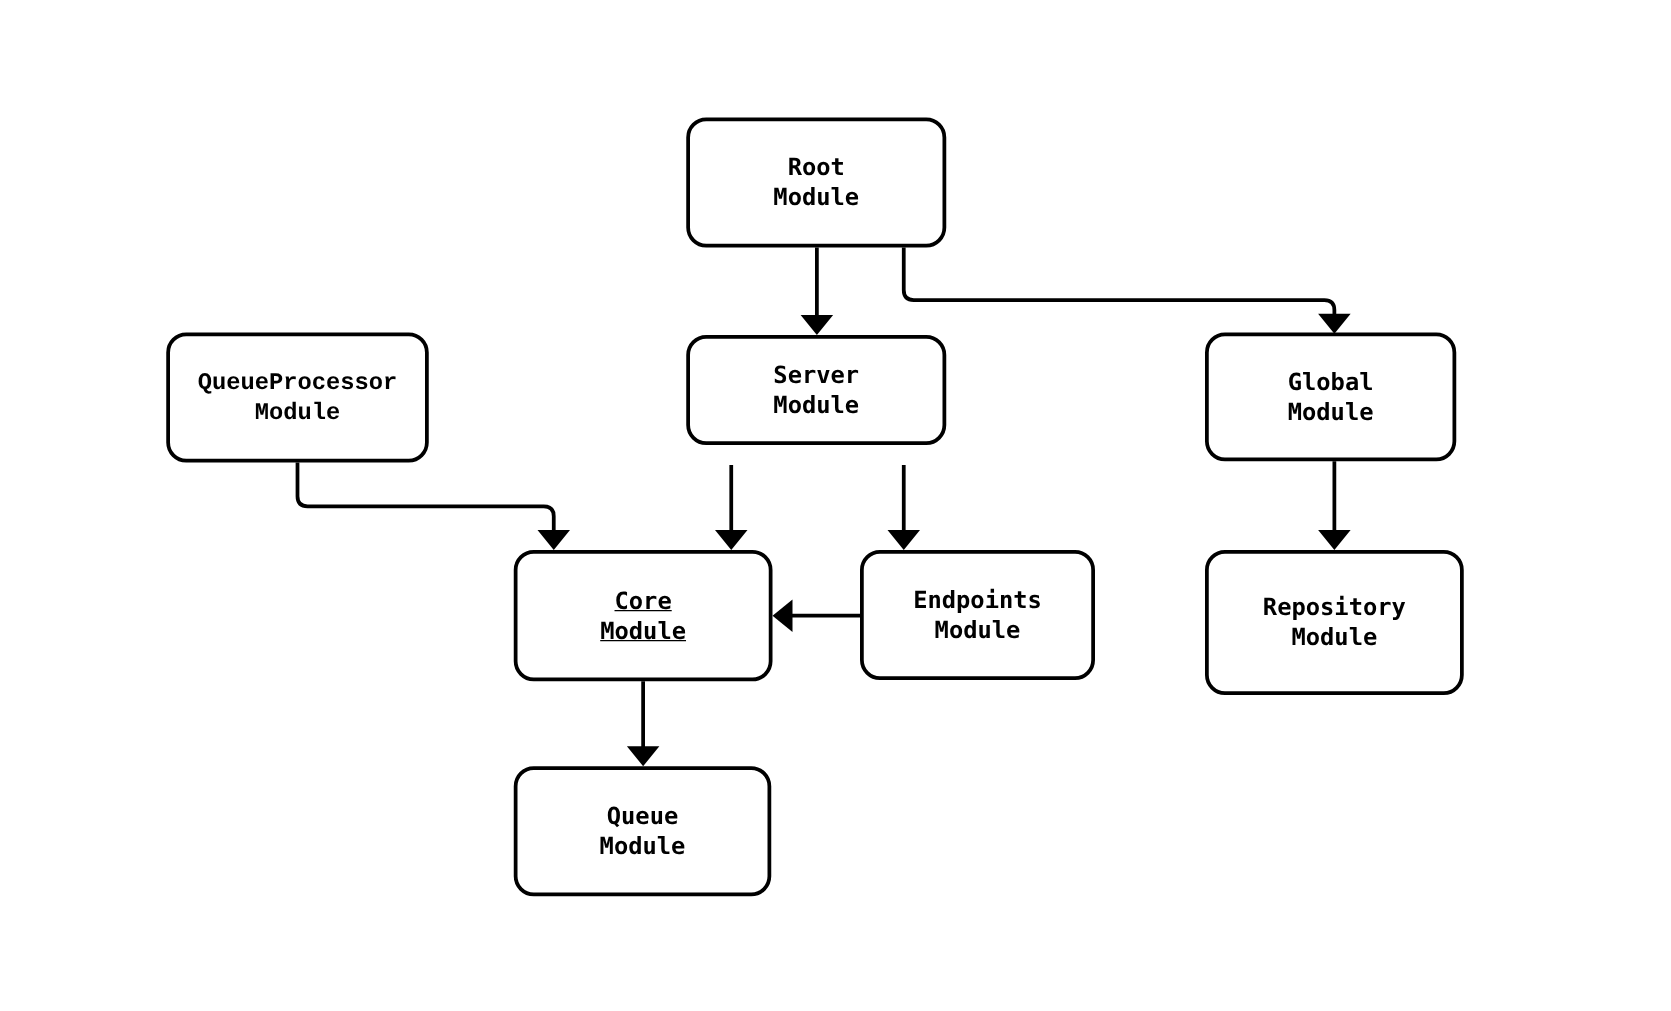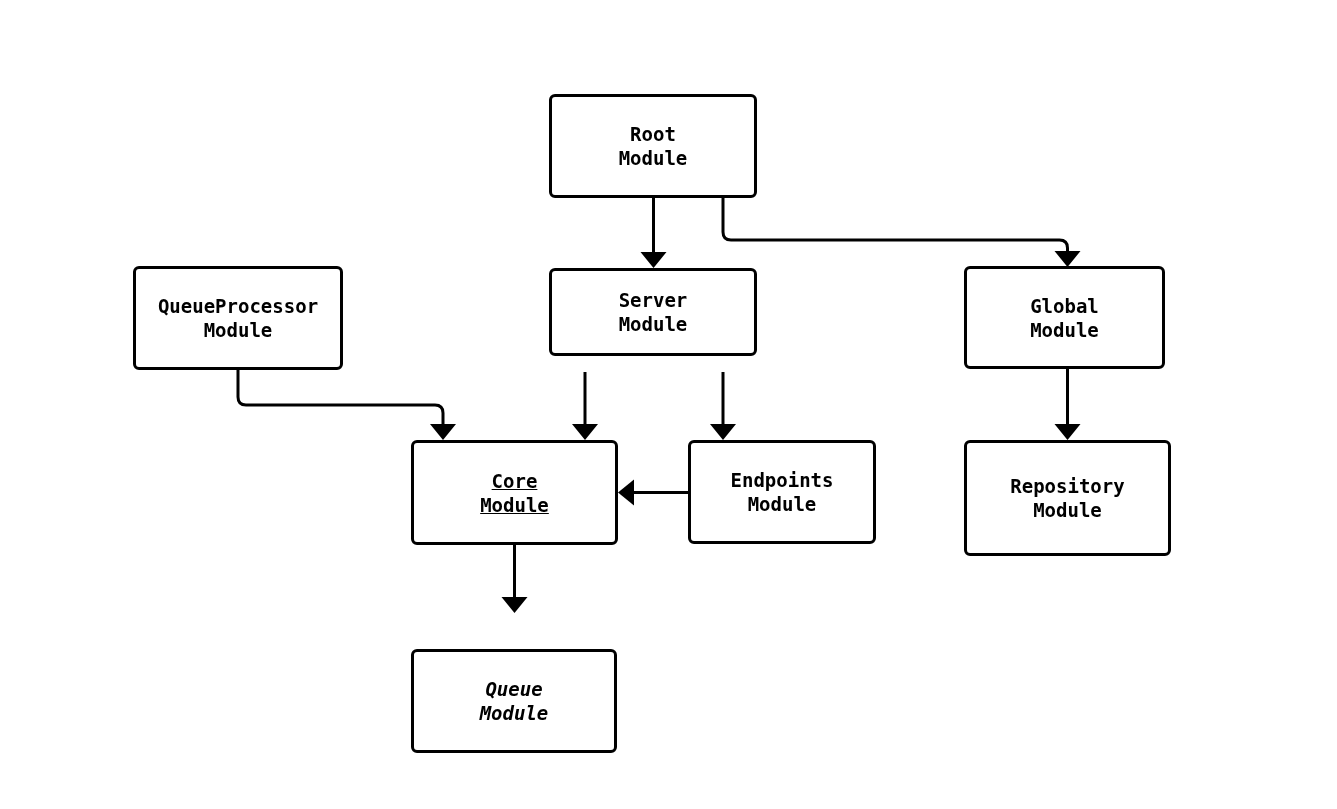--- a/index.html
+++ b/index.html
@@ -29,39 +29,39 @@
   }
   .edge-head {
     fill: #000000;
     stroke: none;
   }
   .node {
     position: absolute;
     box-sizing: border-box;
     background: #ffffff;
     border: 3px solid #000000;
-    border-radius: 6px;
+    border-radius: 16px;
     display: flex;
     align-items: center;
     justify-content: center;
     text-align: center;
     font-size: 19px;
     font-weight: bold;
     line-height: 24px;
     color: #000000;
     white-space: pre-line;
   }
   .n-root          { left: 549px; top:  94px; width: 208px; height: 104px; }
-  .n-queueprocessor{ left: 133px; top: 266px; width: 210px; height: 104px; }
+  .n-queueprocessor{ left: 133px; top: 266px; width: 210px; height: 104px; font-family: Liberation Mono, monospace; }
   .n-server        { left: 549px; top: 268px; width: 208px; height: 88px; }
   .n-global        { left: 964px; top: 266px; width: 201px; height: 103px; }
   .n-core          { left: 411px; top: 440px; width: 207px; height: 105px; text-decoration: underline; }
   .n-endpoints     { left: 688px; top: 440px; width: 188px; height: 104px; }
   .n-repository    { left: 964px; top: 440px; width: 207px; height: 116px; }
-  .n-queue         { left: 411px; top: 649px; width: 206px; height: 104px; font-style: italic; }
+  .n-queue         { left: 411px; top: 613px; width: 206px; height: 104px; }
 </style>
 </head>
 <body>
 
 <div id="canvas">
 
   <svg id="edges" viewBox="0 0 1337 809" xmlns="http://www.w3.org/2000/svg">
 
     <g>
       <path class="edge-line" d="M653.5 198 L653.5 253"></path>

